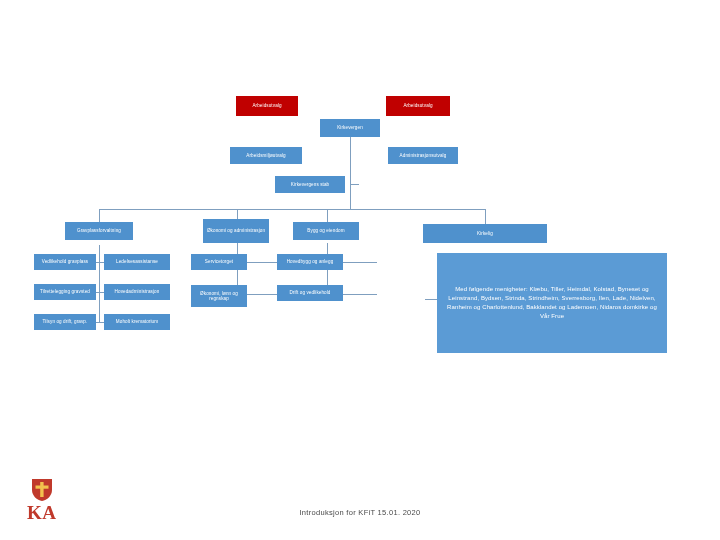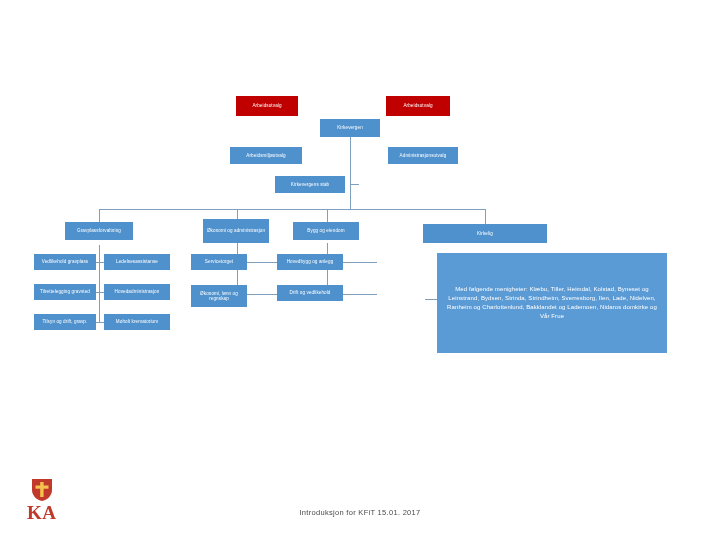--- a/index.html
+++ b/index.html
@@ -168,15 +168,15 @@
 
   <div class="logo">
     <svg class="shield" width="22" height="24" viewBox="0 0 22 24">
       <path d="M1 1 H21 V12 C21 18 16 22 11 23 C6 22 1 18 1 12 Z" fill="#c0392b"></path>
       <rect x="9.2" y="4" width="3.4" height="15" fill="#f2c14e"></rect>
       <rect x="4.5" y="7.5" width="13" height="3.2" fill="#f2c14e"></rect>
     </svg>
     <div class="ka">KA</div>
   </div>
 
-  <div class="footer">Introduksjon for KFiT 15.01. 2017</div>
+  <div class="footer">Introduksjon for KFiT 15.01. 2020</div>
 
 </div>
 
 </body></html>

